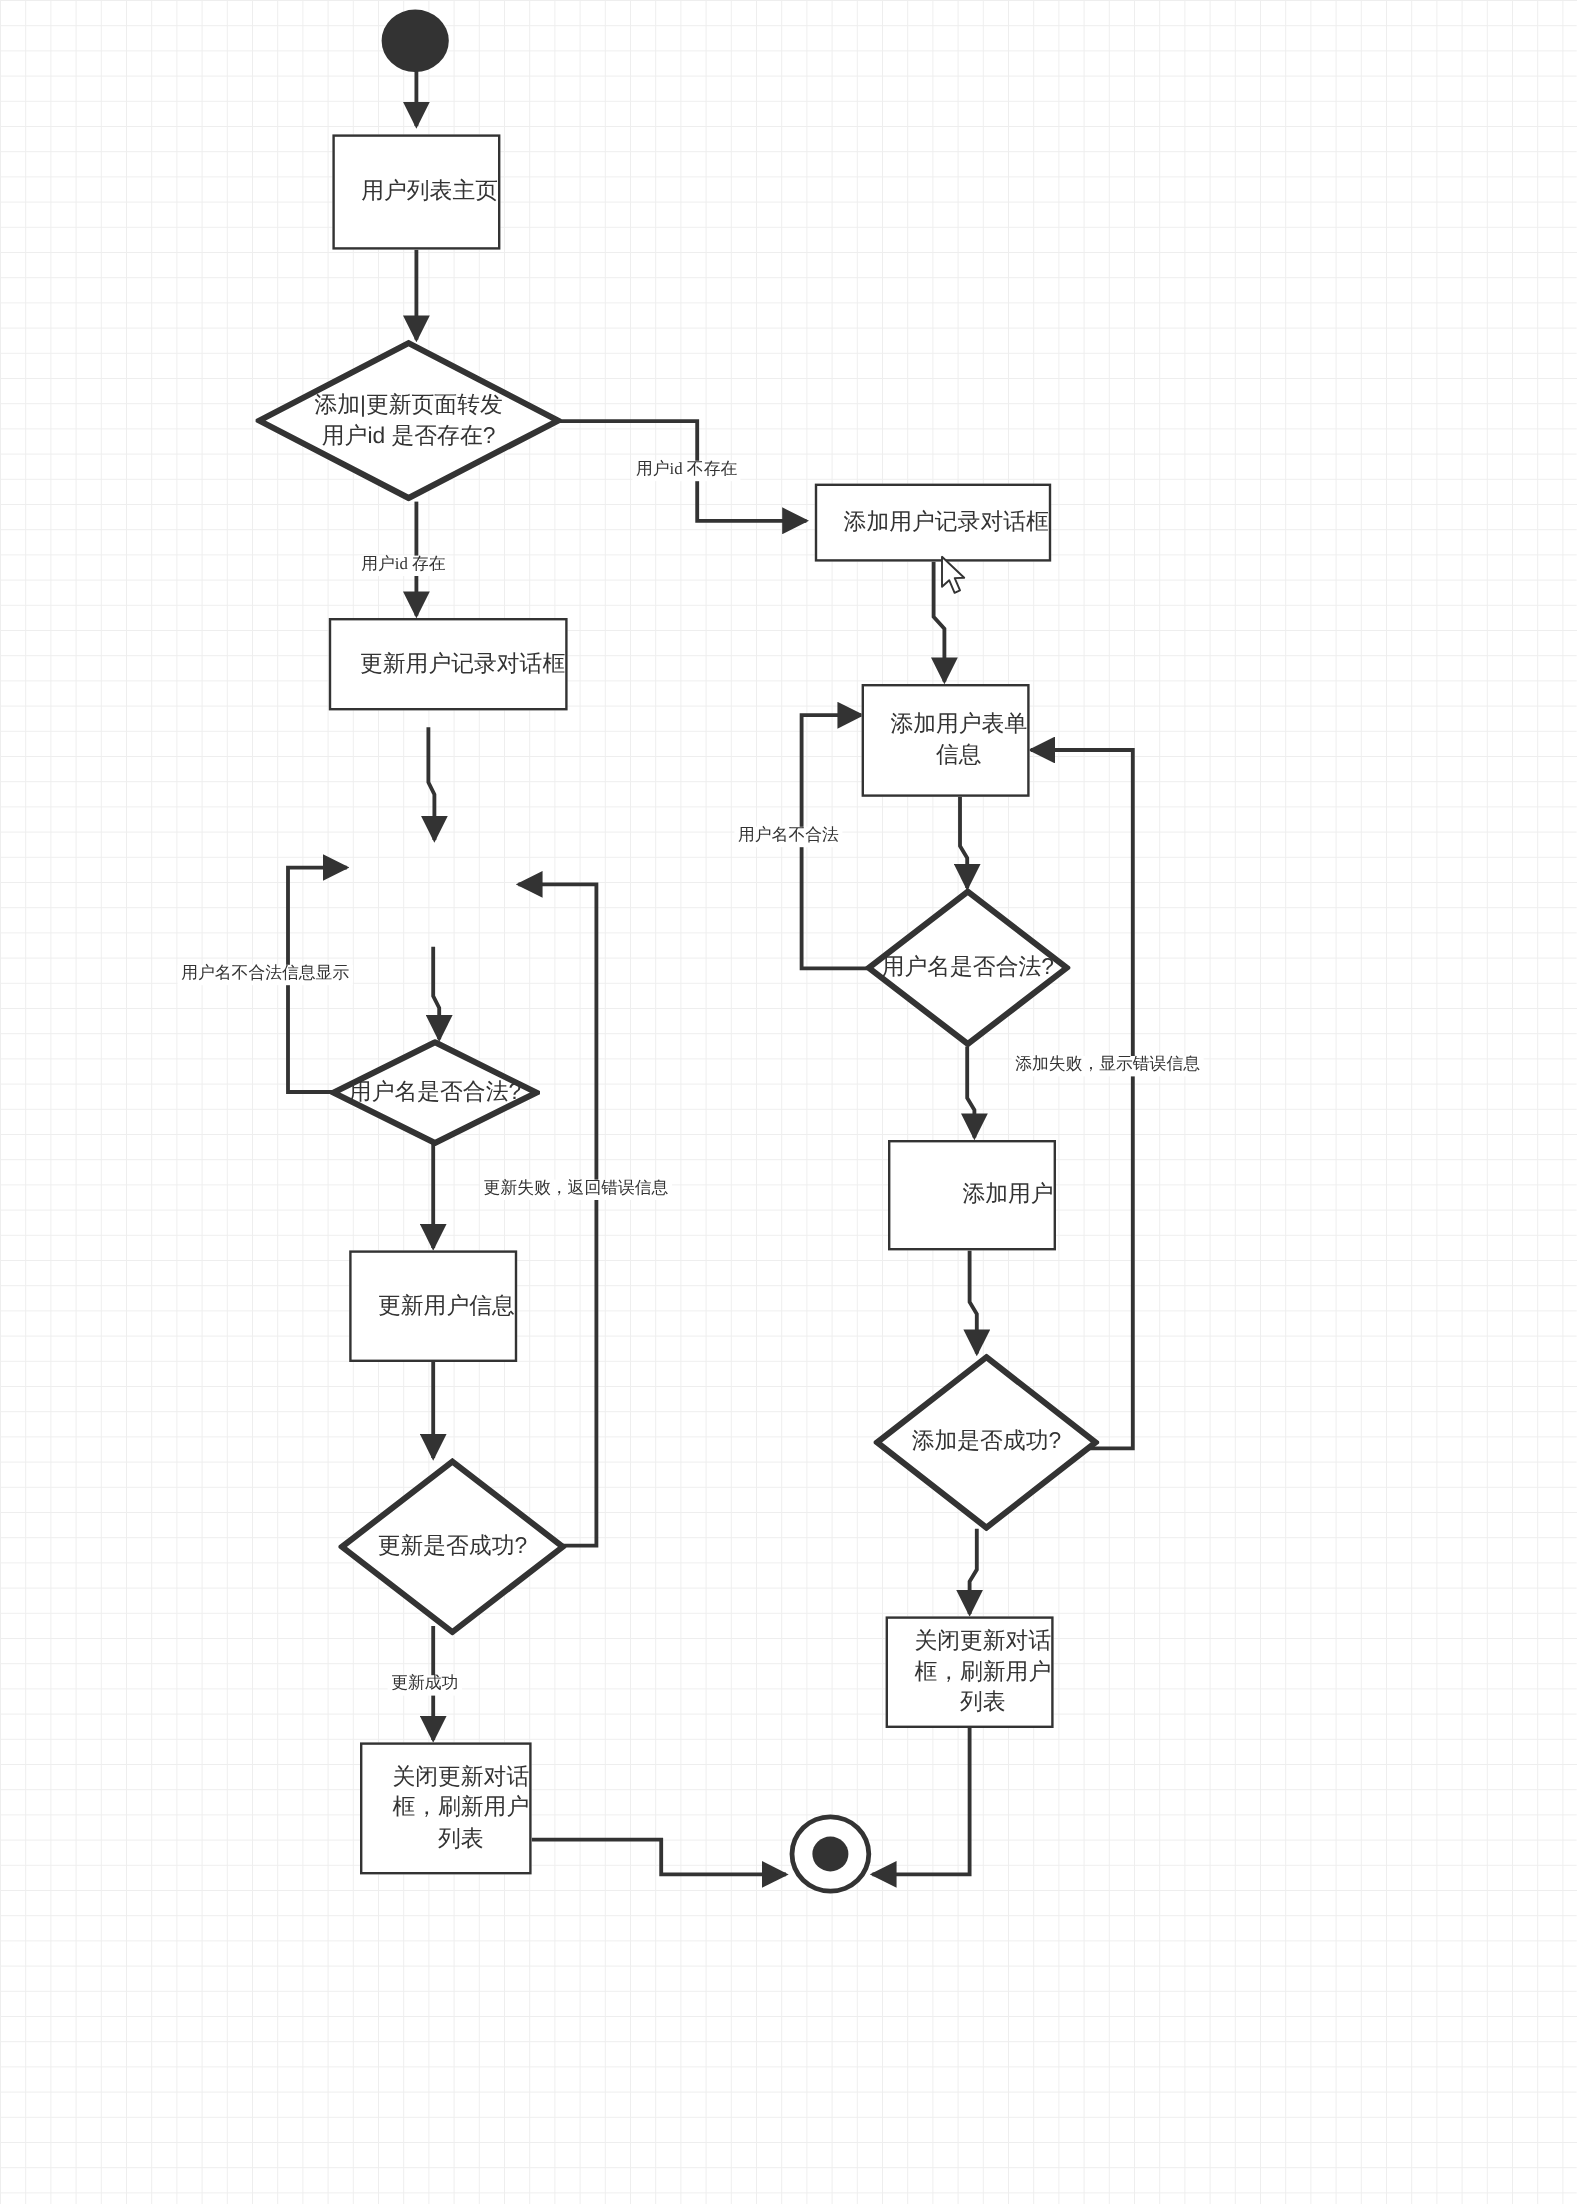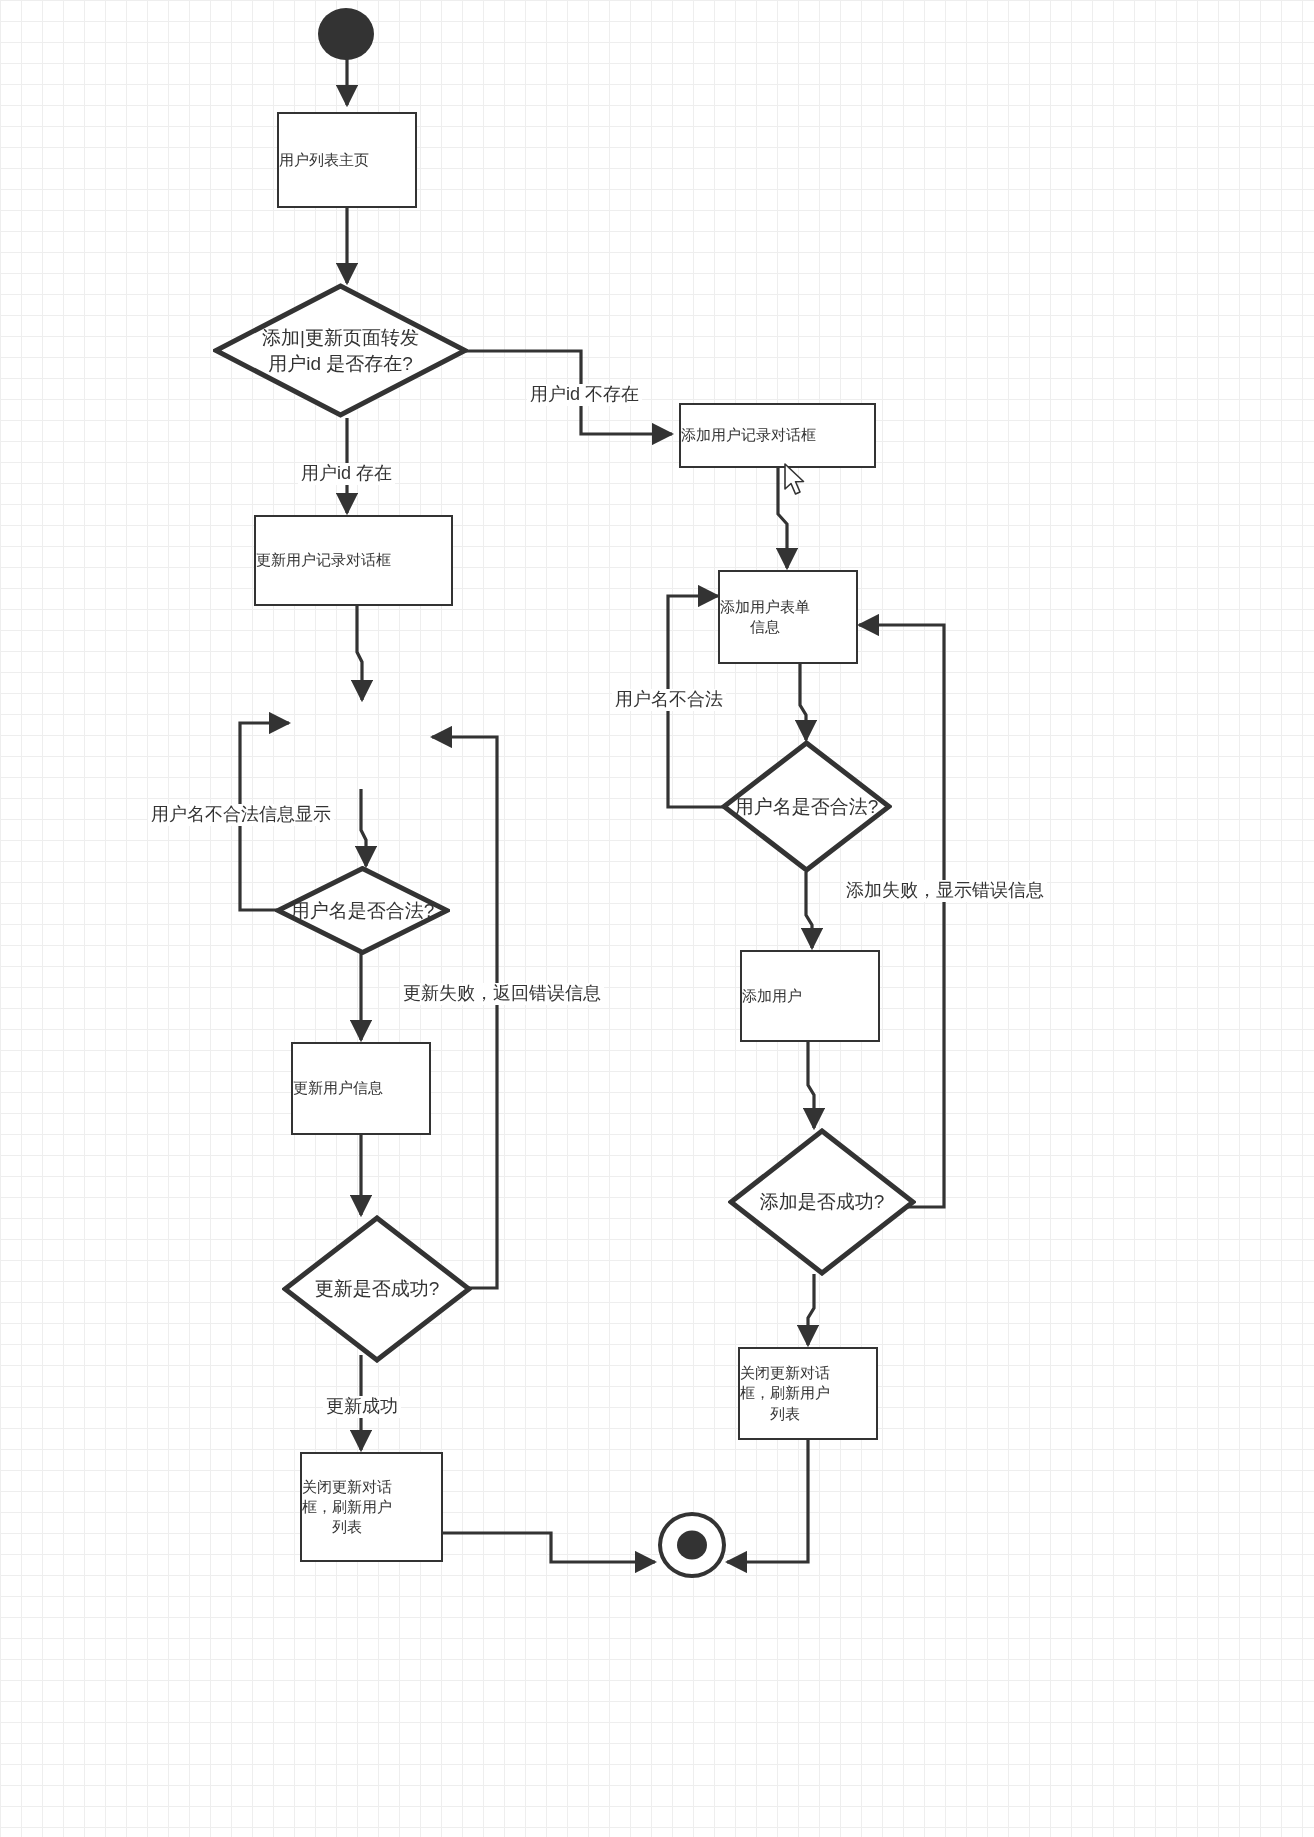--- a/index.html
+++ b/index.html
@@ -29,24 +29,24 @@
     left: 0; top: 0;
     width: 1314px;
     height: 1837px;
     pointer-events: none;
   }
   .node {
     position: absolute;
     box-sizing: border-box;
     display: flex;
     align-items: center;
-    justify-content: flex-start;
+    justify-content: flex-end;
     text-align: center;
     color: #333333;
-    font-size: 15px;
+    font-size: 19px;
     line-height: 1.35;
     white-space: pre-line;
   }
   .proc {
     background: #ffffff;
     border: 2.5px solid #333333;
   }
   .diamond-wrap {
     position: absolute;
     display: flex;
@@ -86,25 +86,26 @@
     left: 50%; top: 50%;
     transform: translate(-50%, -50%);
     width: 50%;
     height: 50%;
     border-radius: 50%;
     background: #333333;
   }
   .edge-label {
     position: absolute;
     color: #333333;
-    font-size: 18px;
+    font-size: 14px;
     background: #ffffff;
     padding: 0 3px;
     white-space: nowrap;
     line-height: 1.2;
+    font-family: Liberation Serif, serif;
   }
   .cursor {
     position: absolute;
     width: 26px;
     height: 34px;
     z-index: 50;
     pointer-events: none;
   }
 </style>
 </head>
@@ -173,21 +174,21 @@
       <polygon points="127.5,3 252,67.5 127.5,132 3,67.5" fill="#ffffff" stroke="#333333" stroke-width="5" vector-effect="non-scaling-stroke"></polygon>
     </svg>
     <span class="diamond-label">添加|更新页面转发
 用户id 是否存在?</span>
   </div>
 
   <div class="node proc" style="left:679px; top:403px; width:197px; height:65px;">
     <span>添加用户记录对话框</span>
   </div>
 
-  <div class="node proc" style="left:254px; top:515px; width:199px; height:91px;">
+  <div class="node proc" style="left:274px; top:515px; width:199px; height:77px;">
     <span>更新用户记录对话框</span>
   </div>
 
   <div class="node proc" style="left:718px; top:570px; width:140px; height:94px;">
     <span>添加用户表单
 信息</span>
   </div>
 
 
   <div class="diamond-wrap" style="left:721px; top:740px; width:171px; height:133px;">

